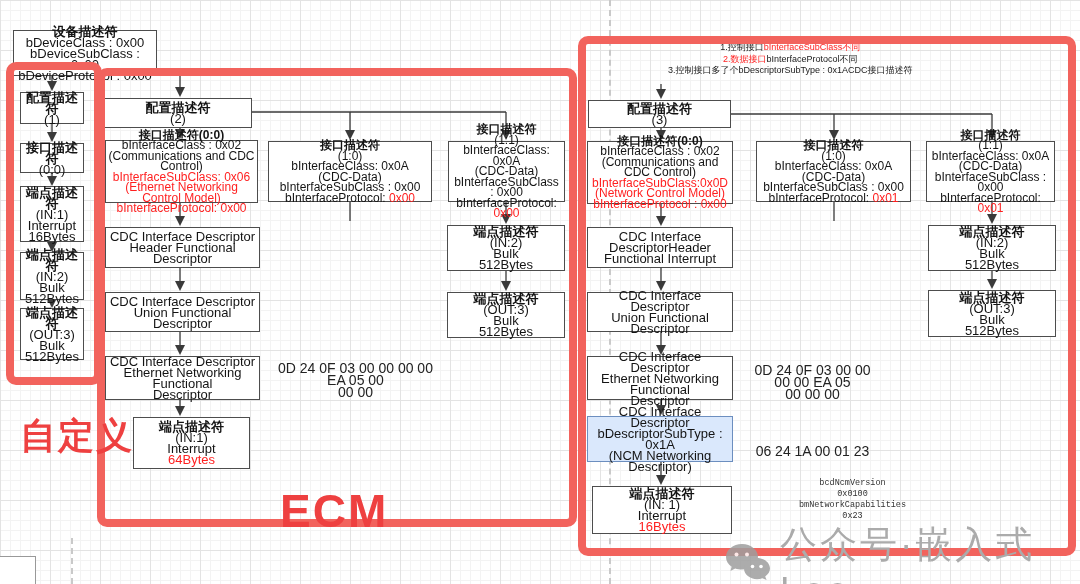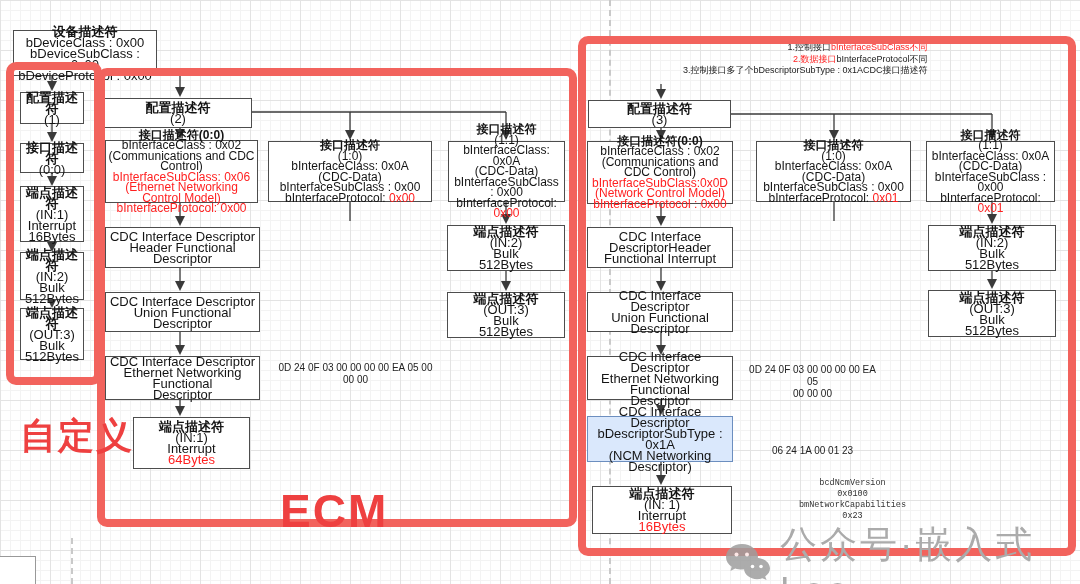--- a/index.html
+++ b/index.html
@@ -24,22 +24,22 @@
   .dash{position:absolute;width:0;border-left:2px dashed #c9c9c9;z-index:0;}
   .node{
     position:absolute;background:#fff;border:1px solid #4d4d4d;box-sizing:border-box;
     display:flex;flex-direction:column;justify-content:center;text-align:center;
     font-size:12px;line-height:10.5px;color:#141414;z-index:2;padding:1px 2px;
   }
   .node.small{font-size:13px;line-height:11px;}
   .node.blue{background:var(--blue-bg);border-color:var(--blue-border);}
   .node .zh{font-weight:bold;}
   .red{color:var(--red-text);}
-  .textblock{position:absolute;text-align:center;font-size:10px;line-height:12px;color:#222;z-index:2;}
-  .notes{position:absolute;text-align:right;font-size:9px;line-height:11.5px;color:#1c1c1c;z-index:2;white-space:nowrap;margin-left:15px;}
+  .textblock{position:absolute;text-align:center;font-size:14px;line-height:12px;color:#222;z-index:2;}
+  .notes{position:absolute;text-align:center;font-size:9px;line-height:11.5px;color:#1c1c1c;z-index:2;white-space:nowrap;}
   .outline{position:absolute;border:8px solid var(--red-outline);border-radius:10px;z-index:4;pointer-events:none;}
   .biglabel{position:absolute;font-size:36px;font-weight:bold;color:var(--label-red);z-index:5;letter-spacing:2px;}
   #wires{position:absolute;left:0;top:0;z-index:1;}
   #watermark{position:absolute;left:724px;top:520px;z-index:20;display:flex;align-items:center;gap:8px;}
   #watermark .wm-text{font-size:37px;color:var(--wm-gray);letter-spacing:3px;}
   .corner-box{position:absolute;left:-6px;top:556px;width:40px;height:34px;background:#fff;border:1px solid #999;z-index:2;}
 </style>
 </head>
 <body>
 

